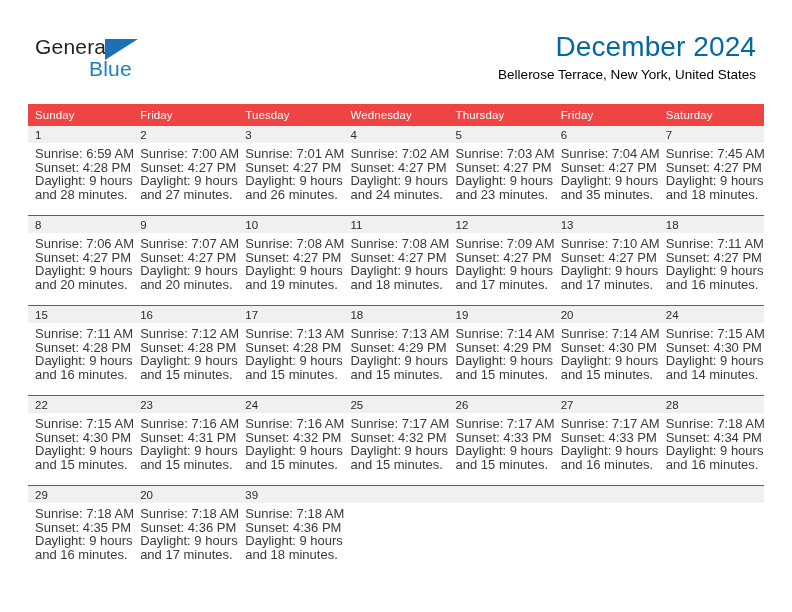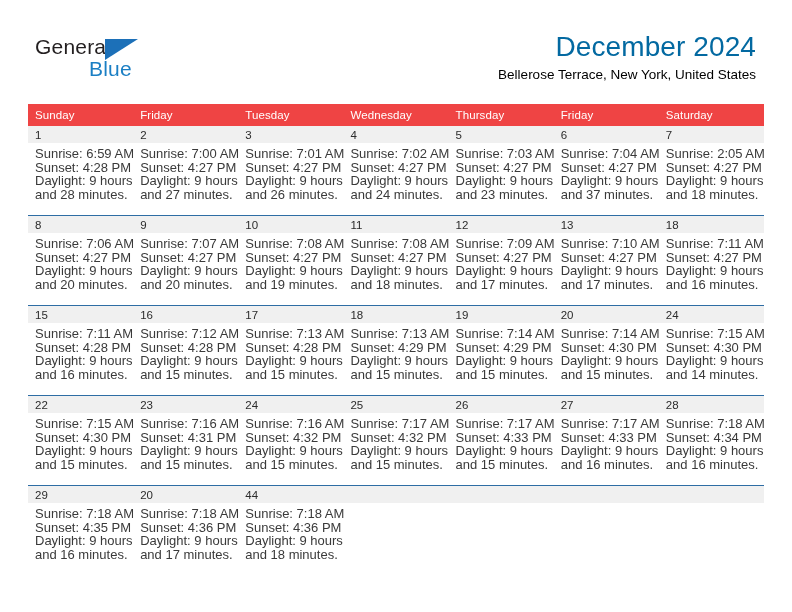--- a/index.html
+++ b/index.html
@@ -242,29 +242,29 @@
               </div>
             </div>
           </td>
         <td>
             <div class="cell-inner">
               <div class="date-band">6</div>
               <div class="cell-body">
                 <div>Sunrise: 7:04 AM</div>
                 <div>Sunset: 4:27 PM</div>
                 <div>Daylight: 9 hours</div>
-                <div>and 37 minutes.</div>
+                <div>and 35 minutes.</div>
               </div>
             </div>
           </td>
         <td>
             <div class="cell-inner">
               <div class="date-band">7</div>
               <div class="cell-body">
-                <div>Sunrise: 2:05 AM</div>
+                <div>Sunrise: 7:45 AM</div>
                 <div>Sunset: 4:27 PM</div>
                 <div>Daylight: 9 hours</div>
                 <div>and 18 minutes.</div>
               </div>
             </div>
           </td>
       </tr>
 
       <tr class="week-row">
         <td>
@@ -524,21 +524,21 @@
               <div class="cell-body">
                 <div>Sunrise: 7:18 AM</div>
                 <div>Sunset: 4:36 PM</div>
                 <div>Daylight: 9 hours</div>
                 <div>and 17 minutes.</div>
               </div>
             </div>
           </td>
         <td>
             <div class="cell-inner">
-              <div class="date-band">44</div>
+              <div class="date-band">39</div>
               <div class="cell-body">
                 <div>Sunrise: 7:18 AM</div>
                 <div>Sunset: 4:36 PM</div>
                 <div>Daylight: 9 hours</div>
                 <div>and 18 minutes.</div>
               </div>
             </div>
           </td>
         <td class="cell-empty">
             <div class="cell-inner">

